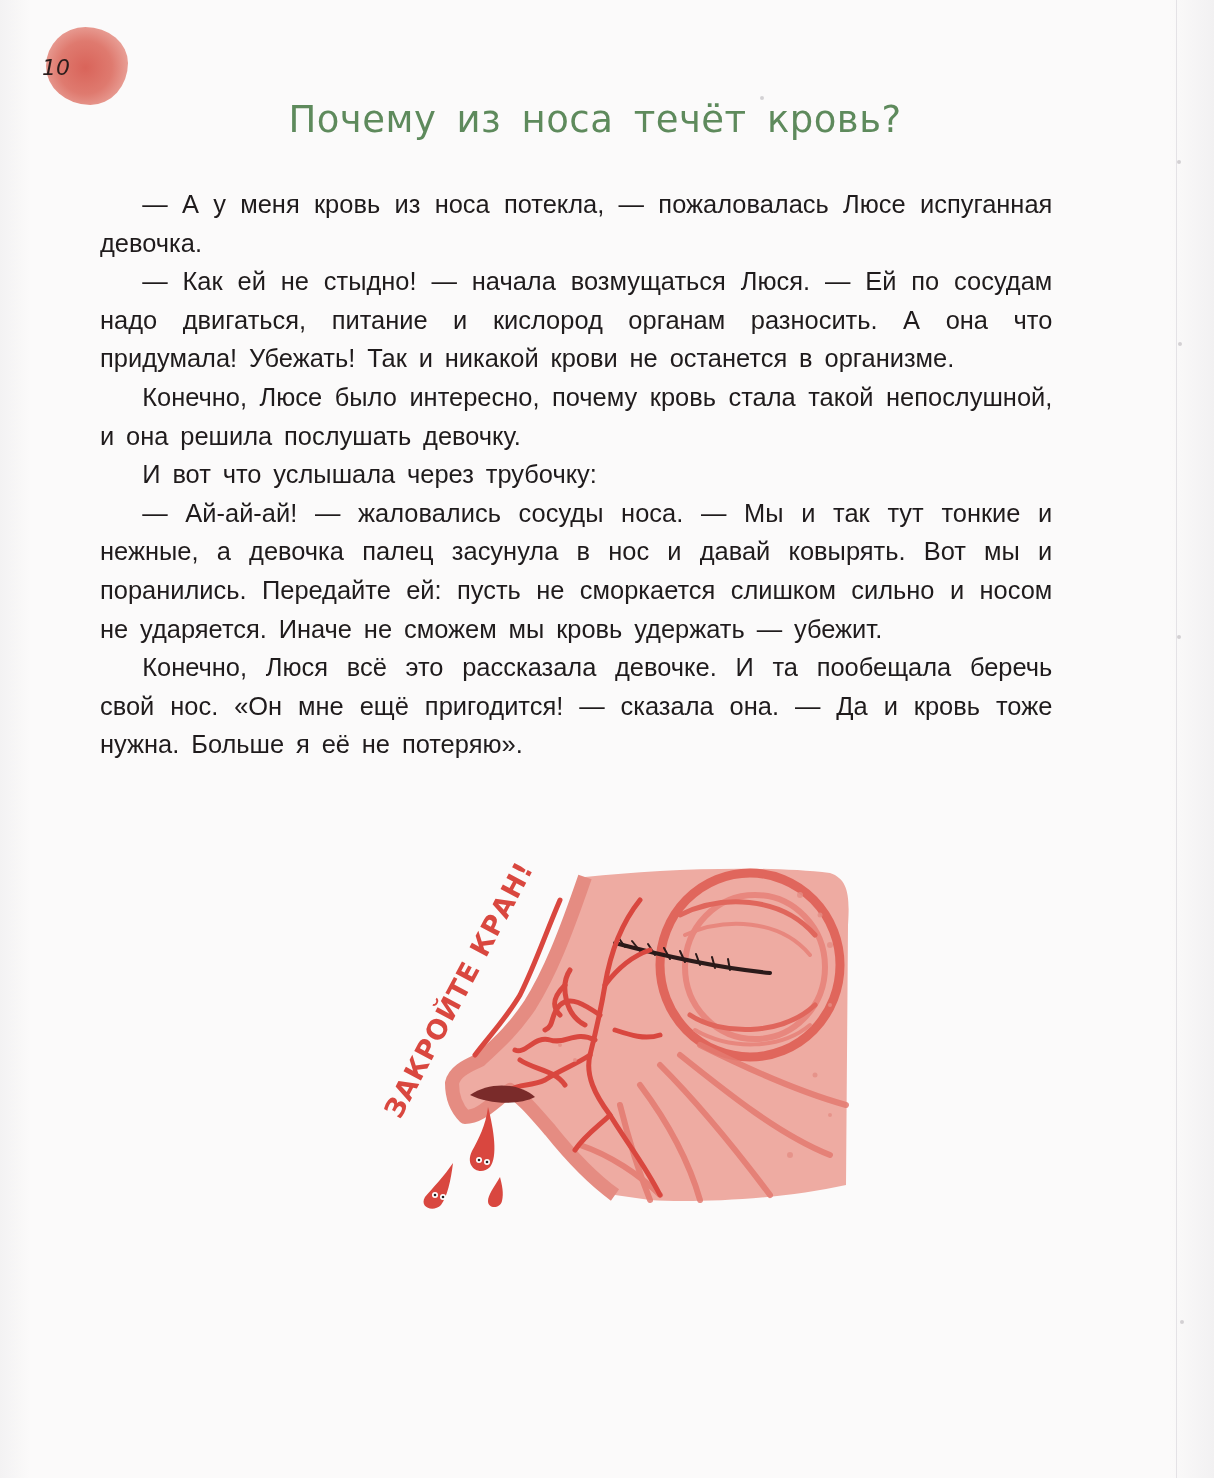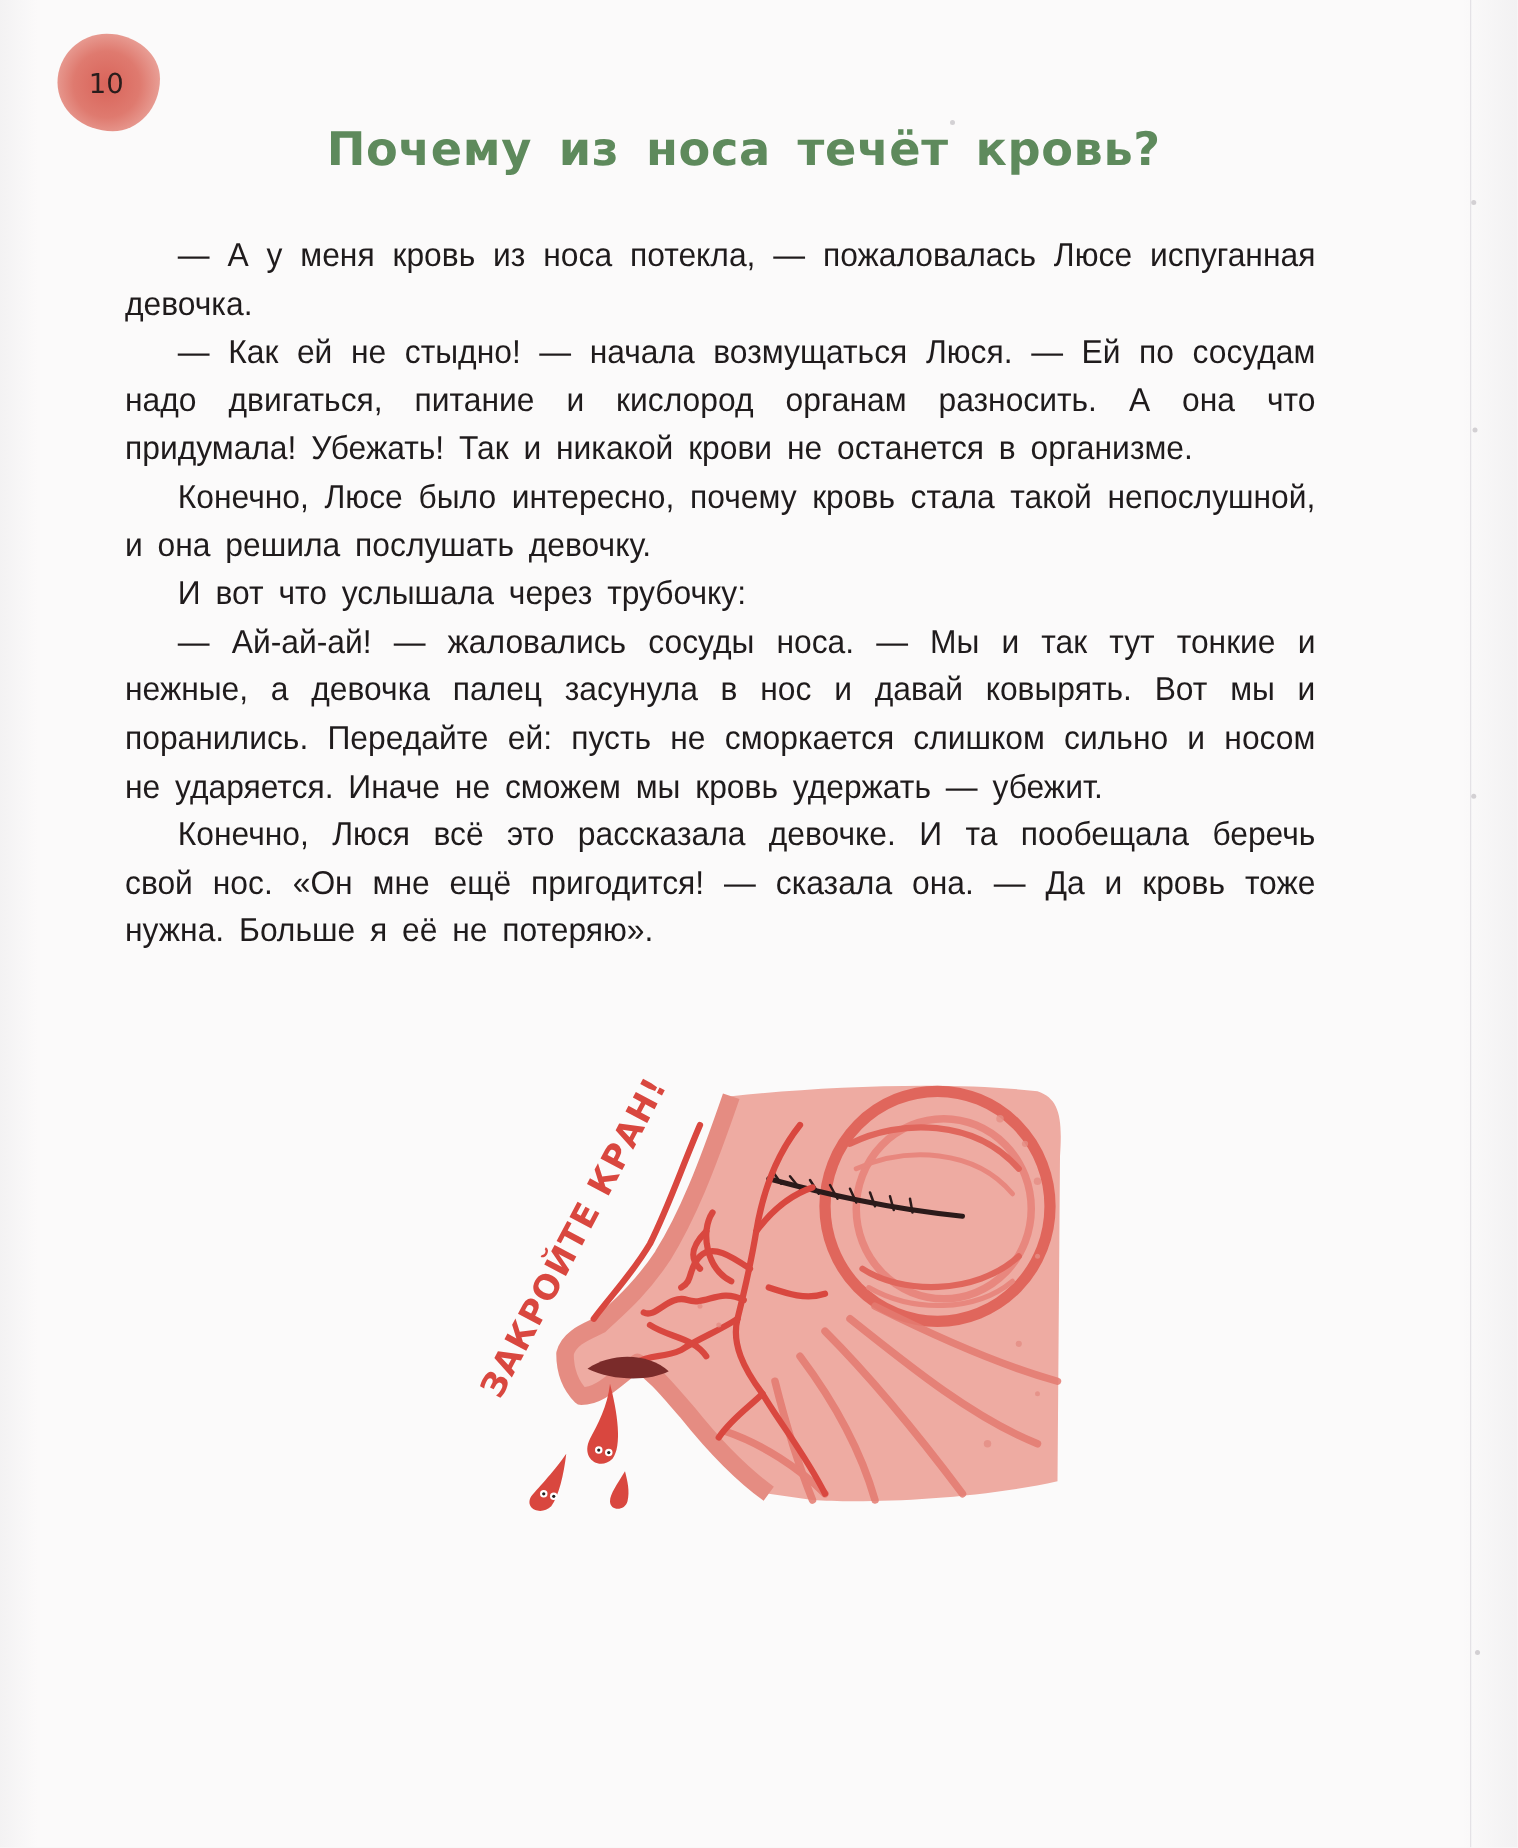--- a/index.html
+++ b/index.html
@@ -15,29 +15,29 @@
       background: linear-gradient(90deg, #f3f2f3 0px, #fbfafa 30px, #fbfafa 1170px, #f2f1f2 1214px);
     }
     .page-edge {
       position: absolute; left: 1176px; top: 0; width: 1px; height: 1478px;
       background: #e4e2e6;
     }
     .page-number {
       position: absolute; left: 46px; top: 27px; width: 82px; height: 78px;
       border-radius: 48% 52% 46% 54% / 50% 46% 54% 50%;
       background: radial-gradient(circle at 48% 52%, #d9645a 0%, #df7a6f 45%, #e9a198 75%, rgba(240,190,184,0.2) 100%);
-      display: flex; align-items: center; justify-content: center;
+      display: flex; align-items: center; justify-content: flex-start; font-style: italic;
     }
     .page-number span {
       font-family: "DejaVu Sans", sans-serif; font-size: 22px; color: #2a1d1c;
       margin-left: -4px; margin-top: 2px;
     }
     .title {
       position: absolute; left: 0; top: 98px; width: 1190px; text-align: center;
-      font-family: "DejaVu Sans", sans-serif; font-weight: bold;
+      font-family: "DejaVu Sans", sans-serif; font-weight: normal;
       font-size: 37px; color: #5e8a5c; letter-spacing: 0.5px; word-spacing: 8px;
     }
     .story {
       position: absolute; left: 100px; top: 185px; width: 992px;
       font-family: "Liberation Sans", sans-serif;
       font-size: 26.5px; line-height: 38.6px; color: #1f1b1c;
       transform: scaleX(0.96); transform-origin: left top;
     }
     .story p { margin: 0; text-align: justify; text-indent: 44px; word-spacing: 5px; }
     .illustration {

